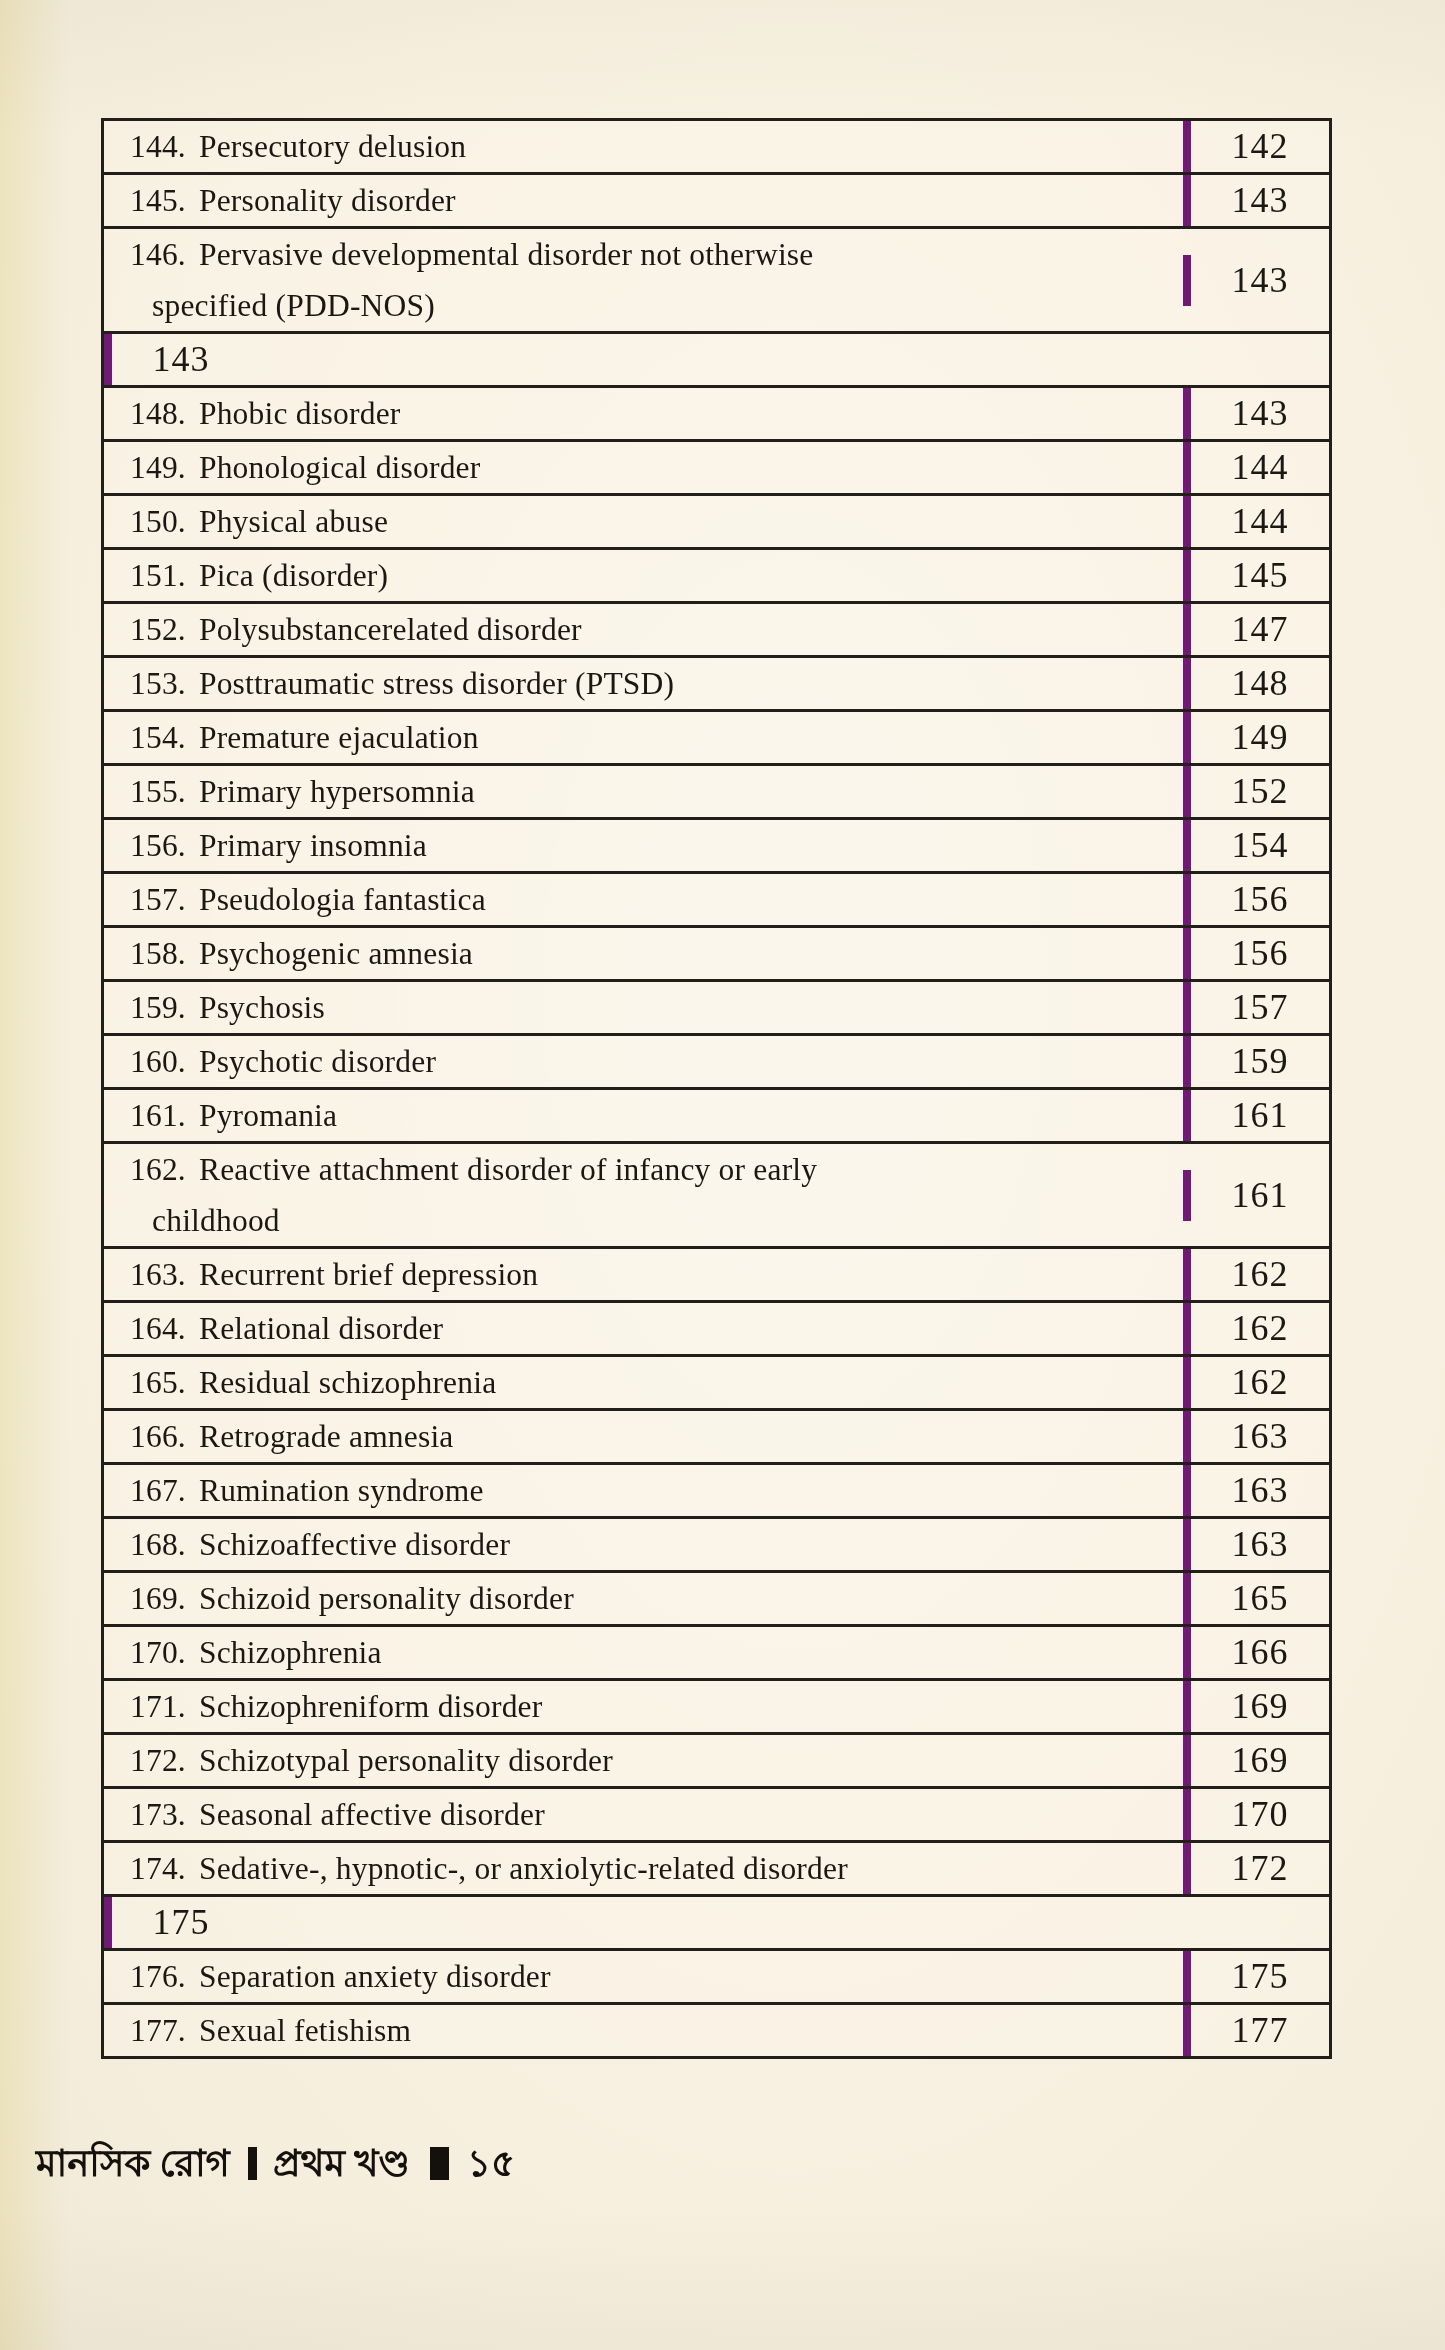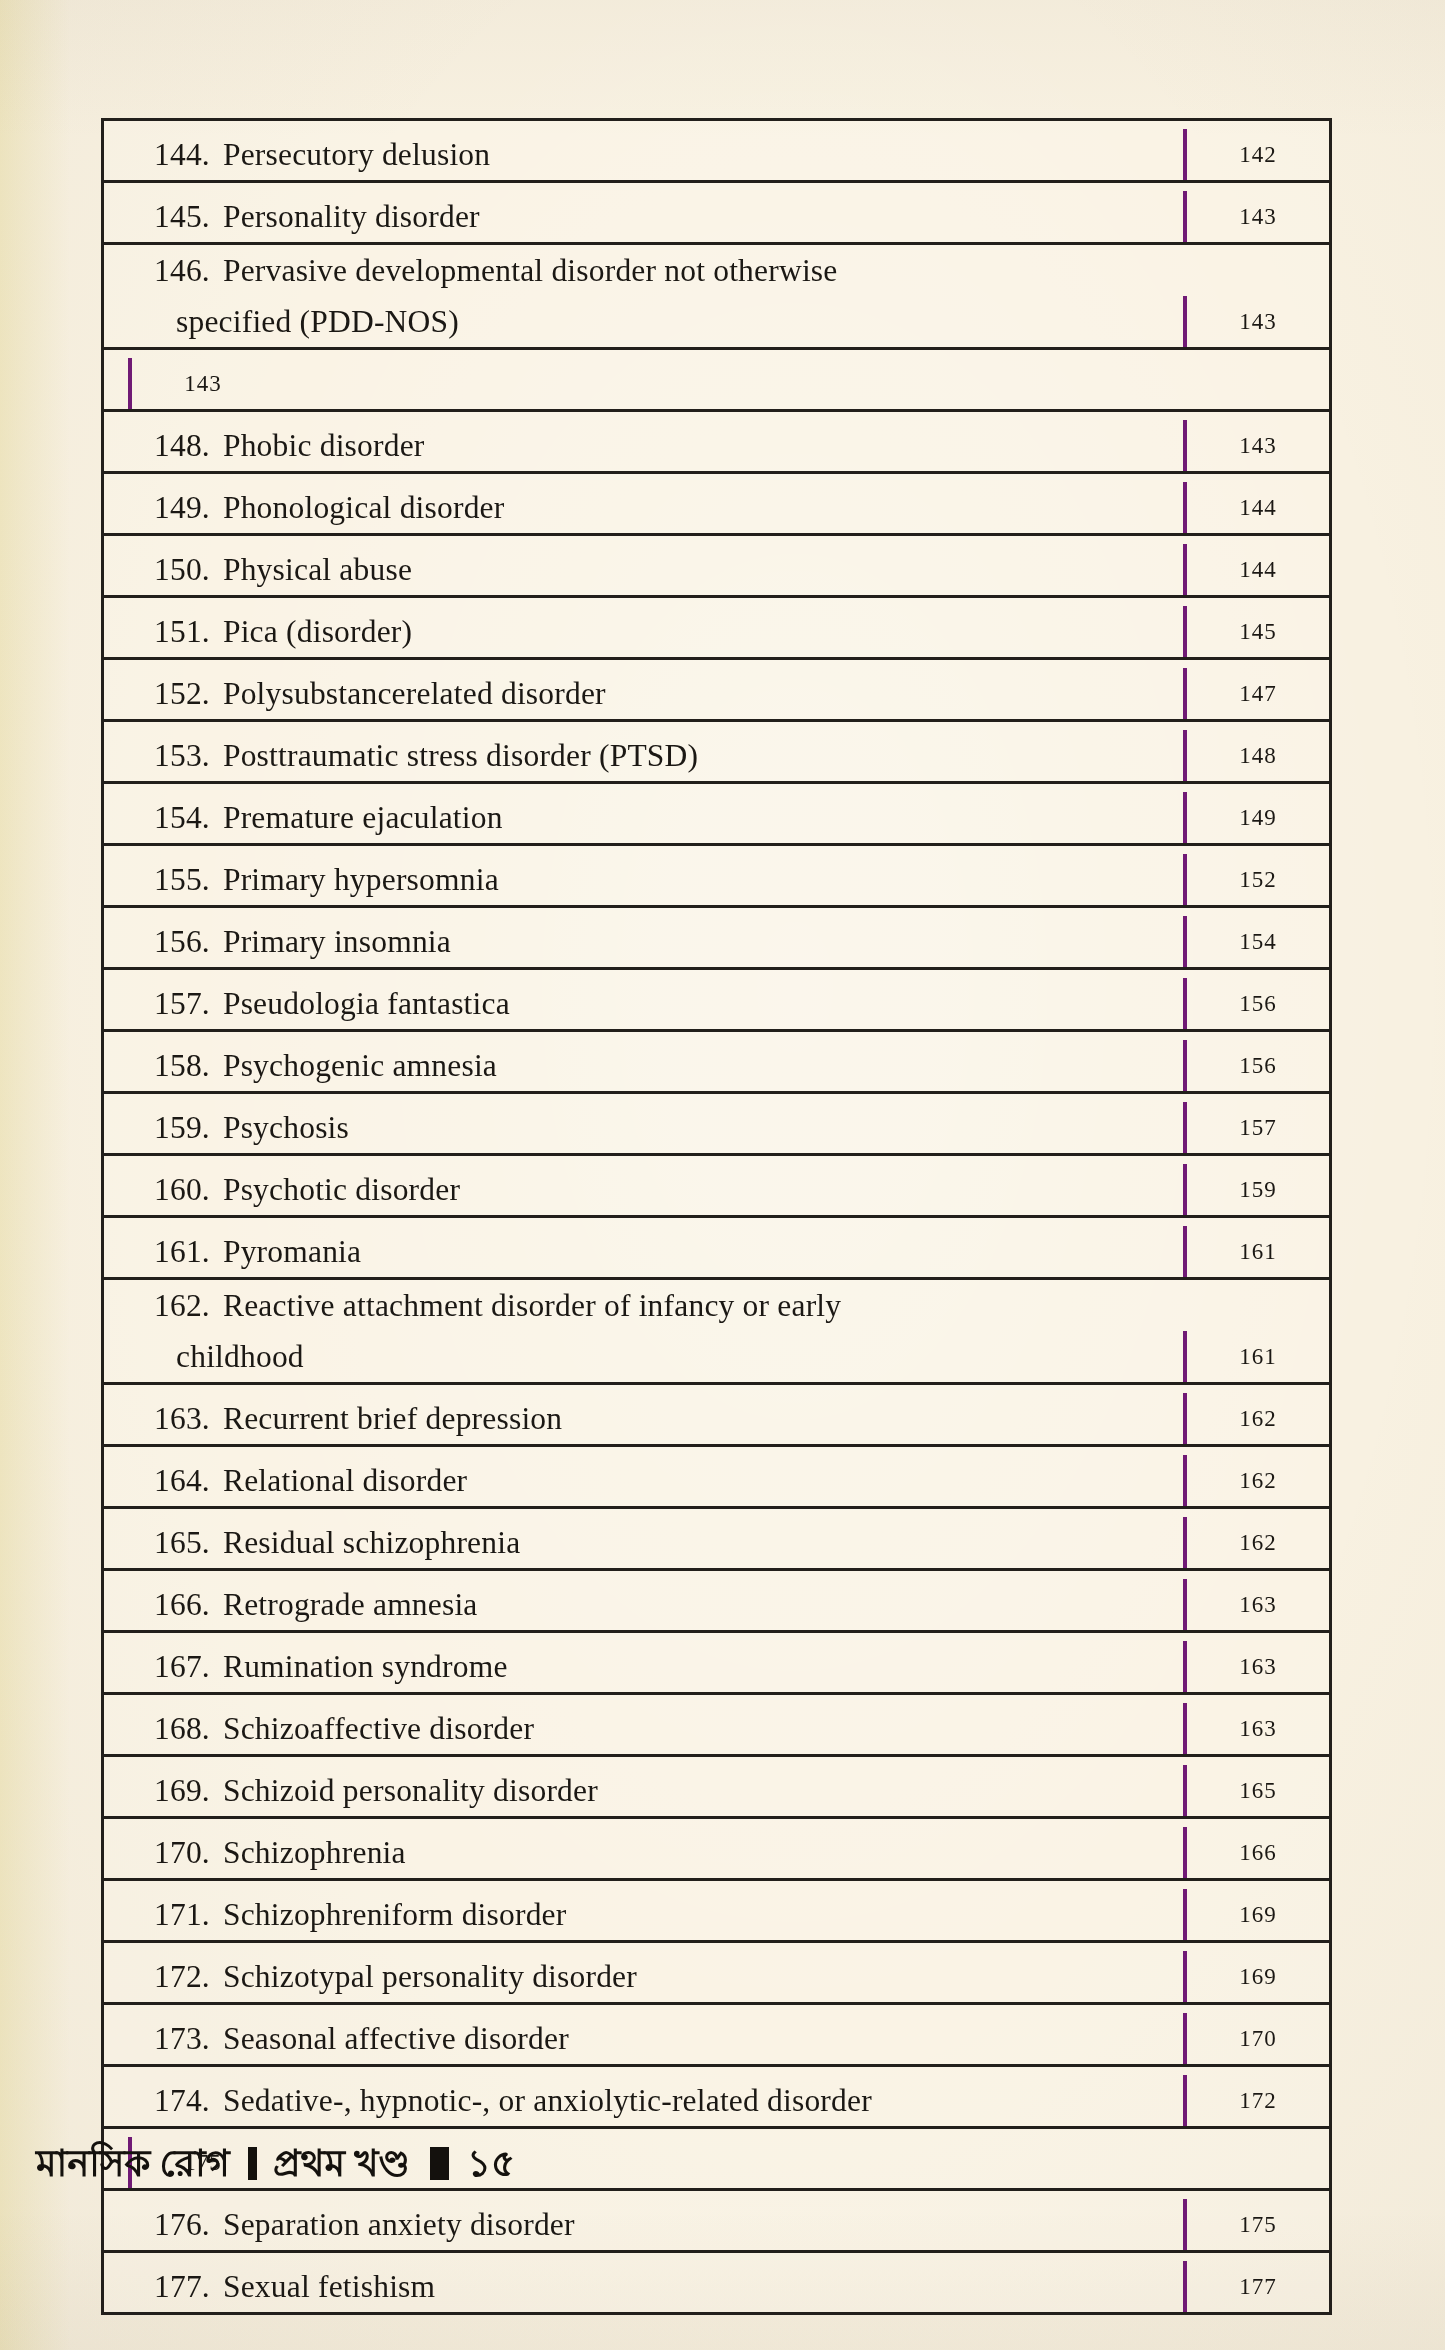--- a/index.html
+++ b/index.html
@@ -38,22 +38,21 @@
     left: 101px;
     top: 118px;
     width: 1231px;
     box-sizing: border-box;
     border: 3px solid #221f1b;
     background: rgba(255, 252, 244, 0.25);
   }
   .toc-row {
     display: flex;
     border-top: 3px solid #221f1b;
-    align-items: flex-end;
-    padding-left: 24px;
+    align-items: center;
   }
   .toc-row:first-child {
     border-top: none;
   }
   .cell-title {
     flex: 1 1 auto;
     box-sizing: border-box;
     padding: 0 14px 0 26px;
     font-size: 31.5px;
     letter-spacing: 0.2px;
@@ -66,26 +65,25 @@
   .entry-num {
     margin-right: 13px;
   }
   .title-line2 {
     display: none;
     text-indent: 0;
   }
   .cell-page {
     flex: 0 0 146px;
     box-sizing: border-box;
-    border-left: 4px solid #701a75;
+    border-left: 8px solid #701a75;
     text-align: center;
-    font-size: 23px;
+    font-size: 36px;
     line-height: 51px;
     letter-spacing: 1px;
-    margin-top: 8px;
   }
 
   .page-footer {
     position: absolute;
     top: 2134px;
     left: 0;
     width: 100%;
     box-sizing: border-box;
     padding-left: 36px;
     text-align: left;

